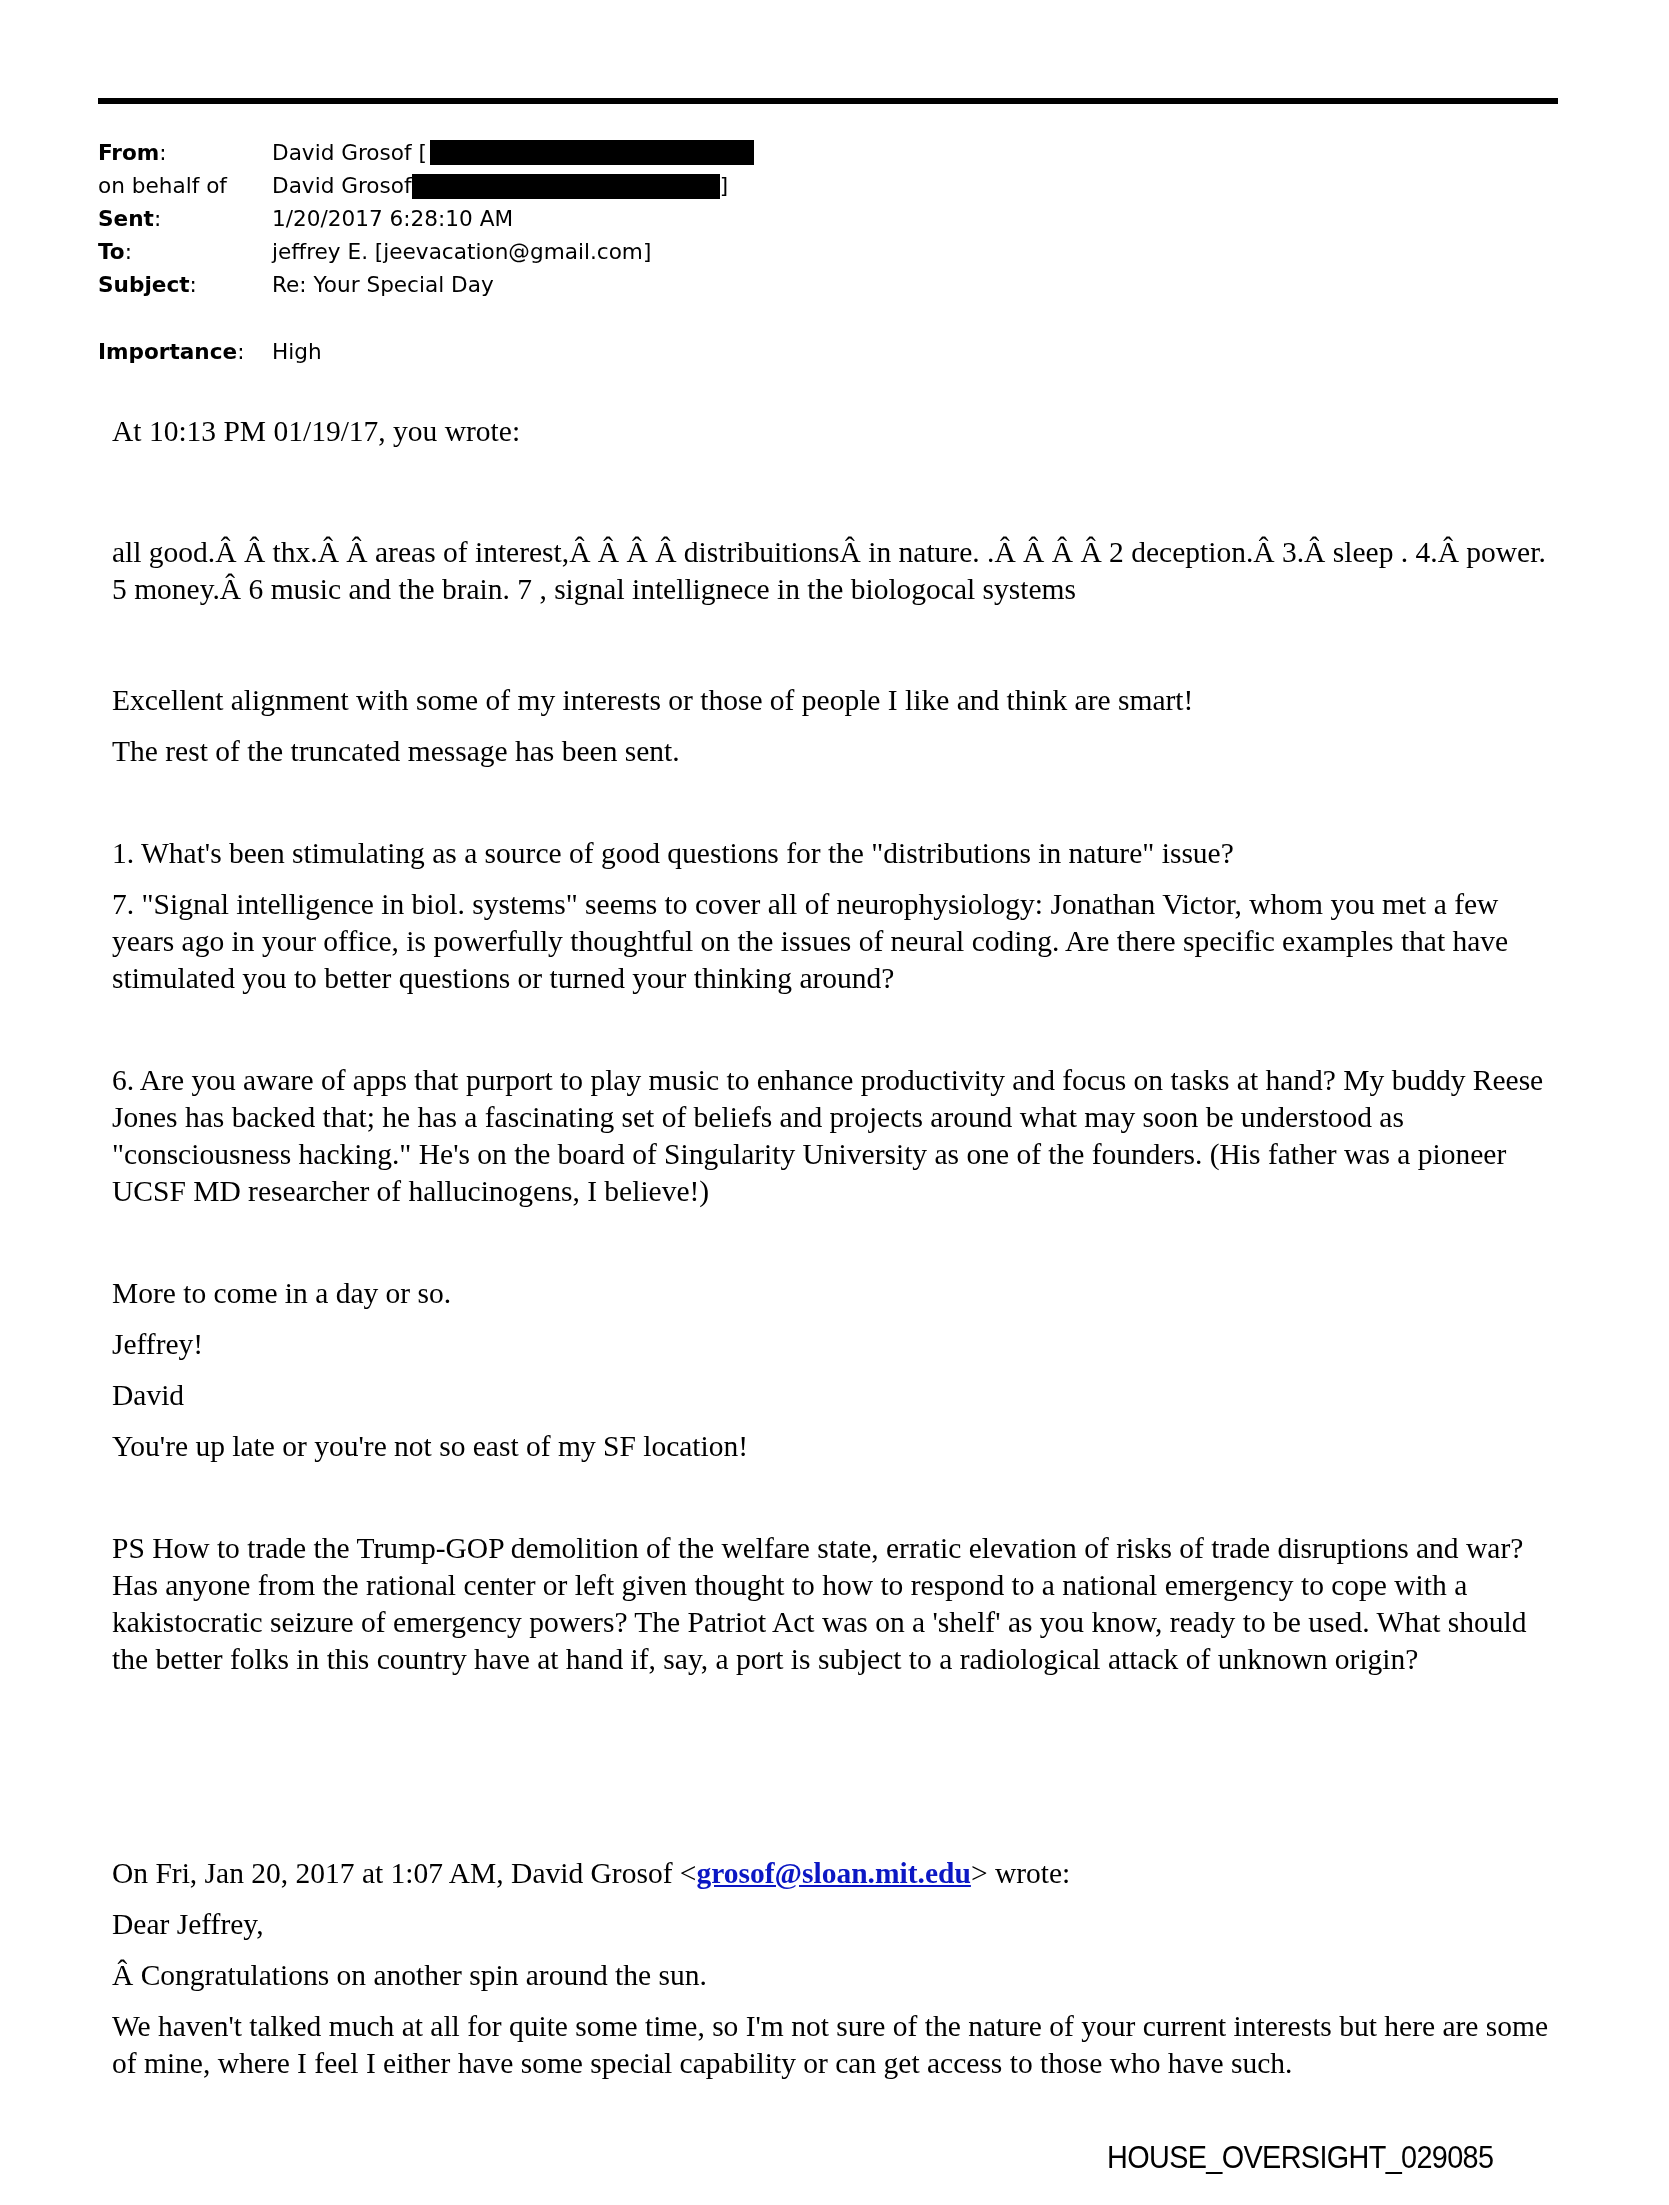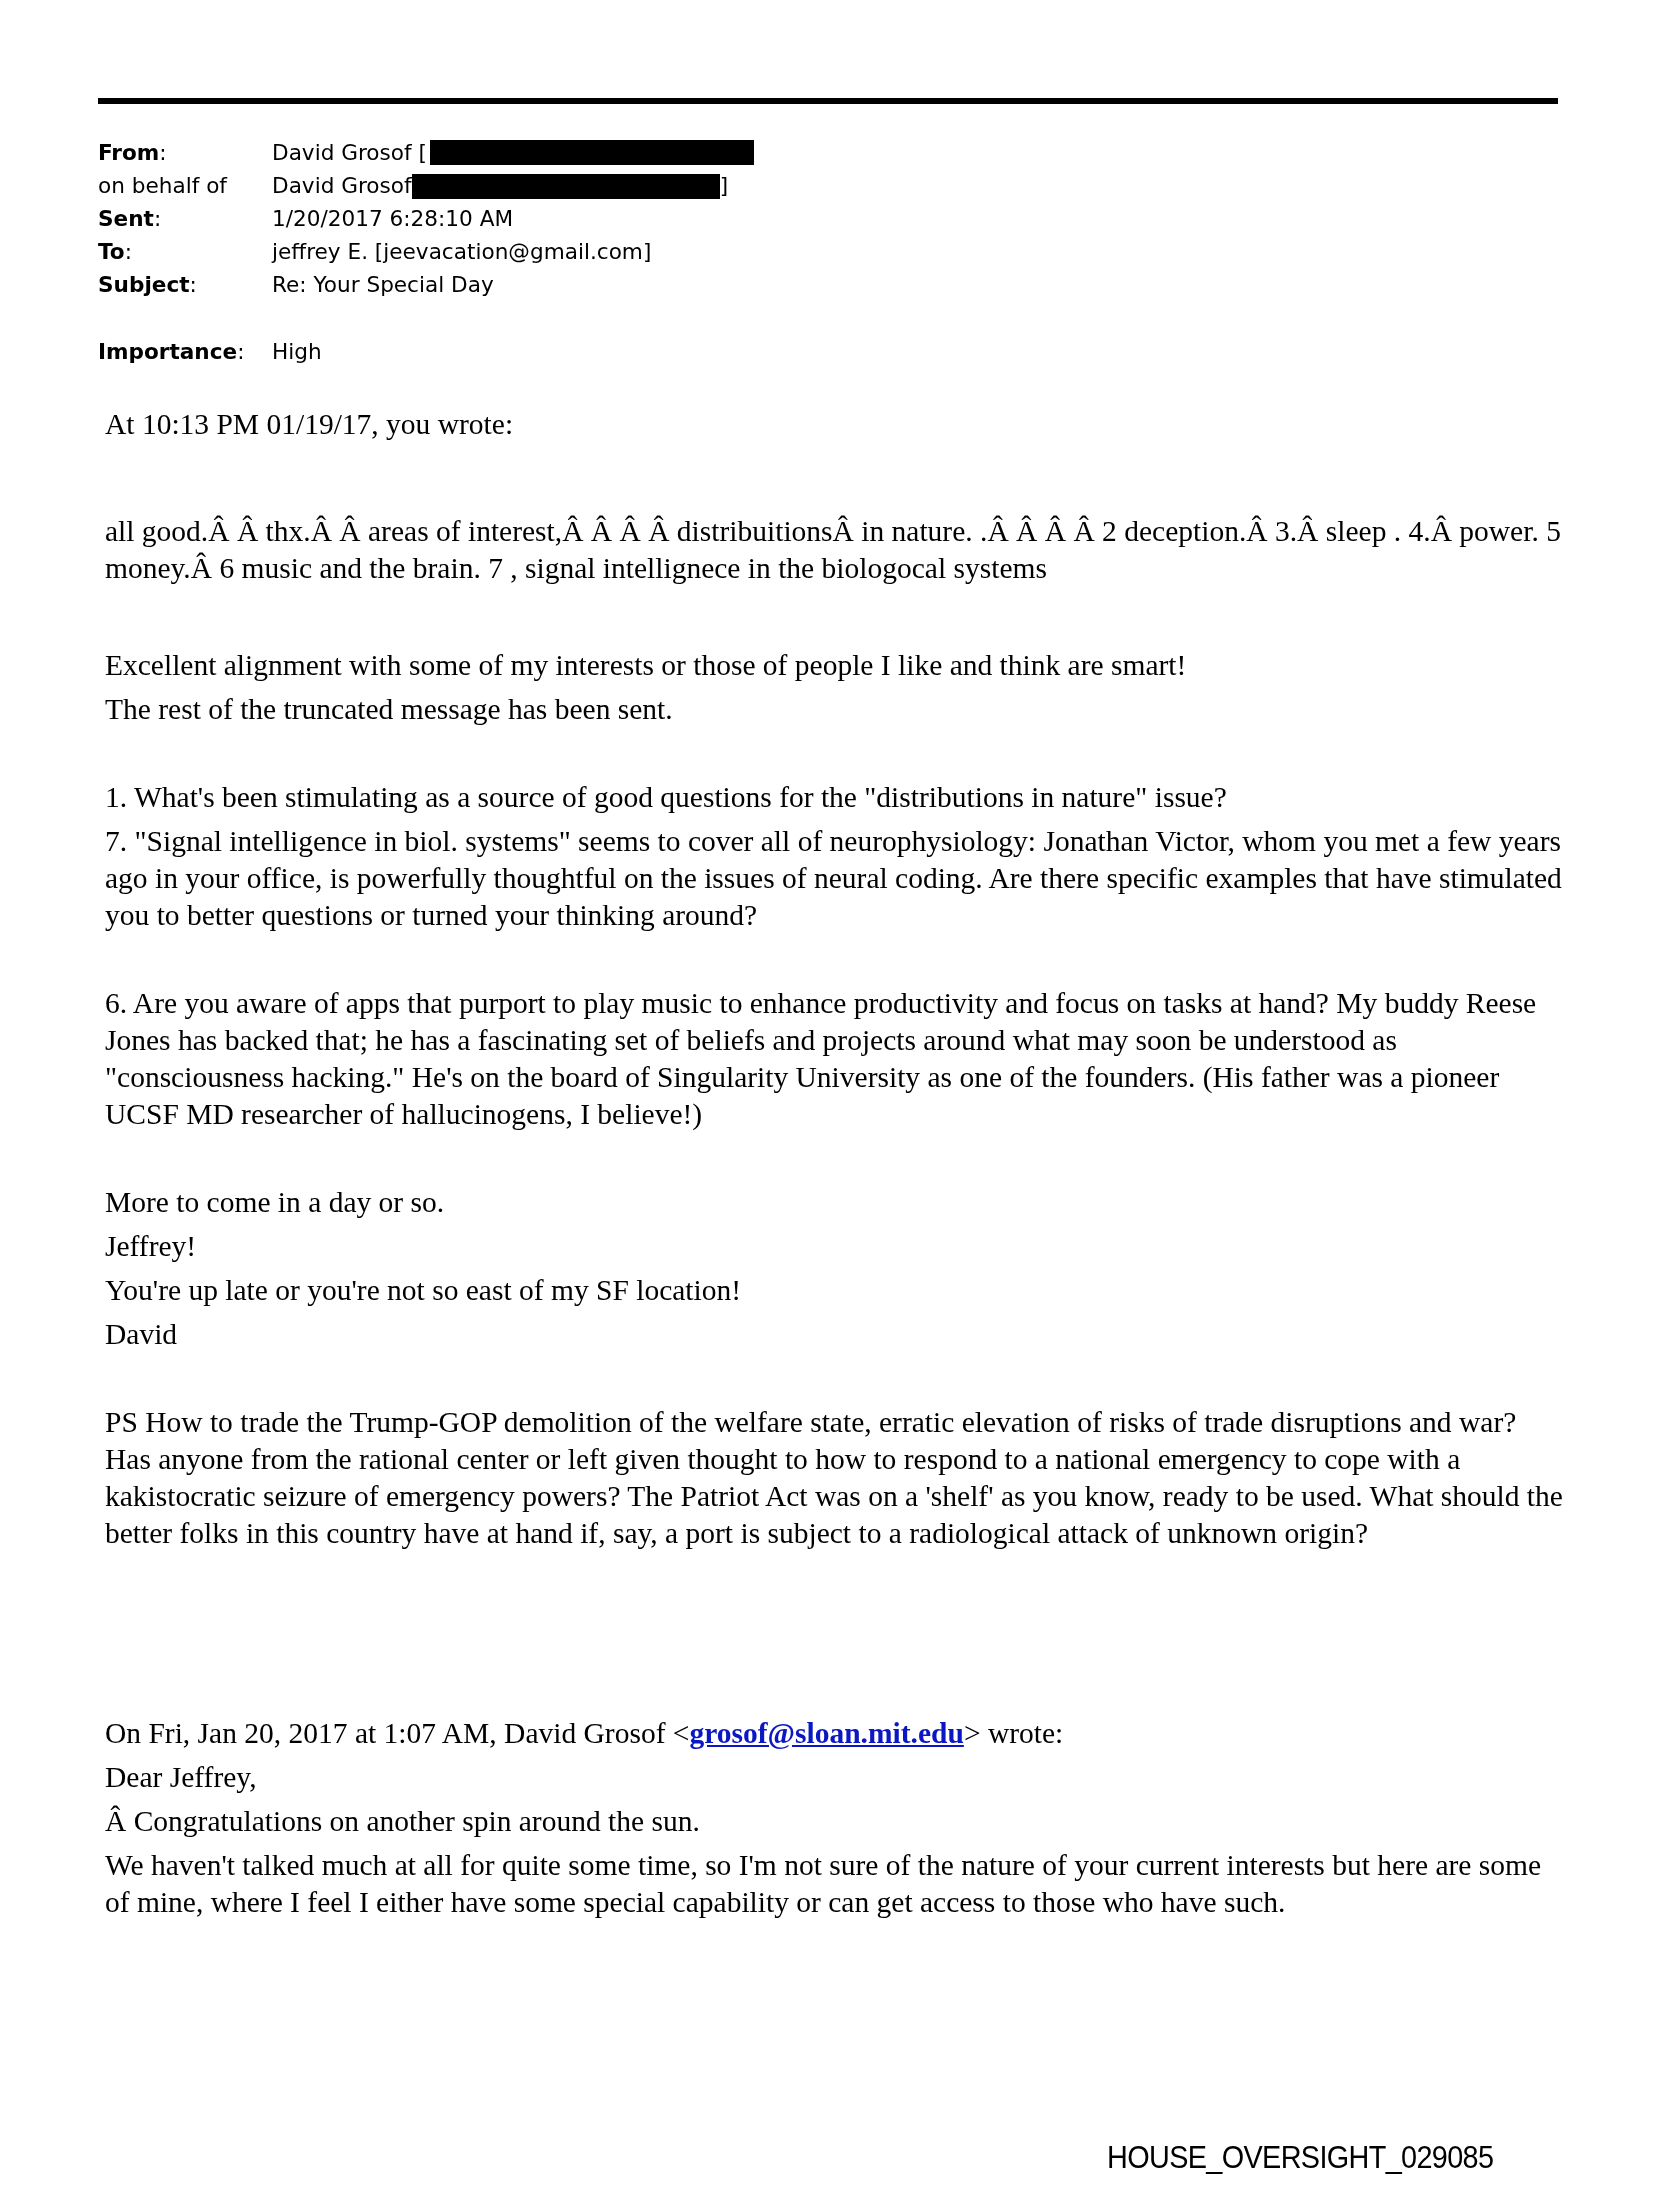--- a/index.html
+++ b/index.html
@@ -11,21 +11,21 @@
   .hdr-row { position: relative; height: 33px; white-space: nowrap; }
   .hdr-label { position: absolute; left: 0; top: 0; }
   .hdr-label b { font-weight: bold; }
   .hdr-value { position: absolute; left: 174px; top: 0; }
   .redact { display: inline-block; background: #000; vertical-align: top; }
   .redact-1 { width: 324px; height: 25px; margin-top: 3.9px; margin-left: 2.6px; }
   .redact-2 { width: 308px; height: 25px; margin-top: 5.2px; }
   .importance-row { margin-top: 34px; }
 
   .body { position: absolute; left: 98px; top: 399px; width: 1473px; font-family: "Liberation Serif", serif; font-size: 29.5px; line-height: 37px; white-space: normal; }
-  .body p { margin: 7px; }
+  .body p { margin: 14px; }
   .gap-sm { height: 47px; }
   .gap-md { height: 37px; }
   .gap-lg { height: 149px; }
   .link { color: #1a0dab; color: #0b17c4; text-decoration: underline; font-weight: bold; }
 
   .stamp { position: absolute; right: 6.5px; top: 2140px; font-family: "Liberation Sans", sans-serif; font-size: 31px; letter-spacing: -0.7px; transform: scaleX(0.93); transform-origin: right center; }
 </style>
 </head>
 <body>
 
@@ -67,22 +67,22 @@
     <p>Excellent alignment with some of my interests or those of people I like and think are smart!</p>
     <p>The rest of the truncated message has been sent.</p>
     <div class="gap-md"></div>
     <p>1. What's been stimulating as a source of good questions for the "distributions in nature" issue?</p>
     <p>7. "Signal intelligence in biol. systems" seems to cover all of neurophysiology: Jonathan Victor, whom you met a few years ago in your office, is powerfully thoughtful on the issues of neural coding. Are there specific examples that have stimulated you to better questions or turned your thinking around?</p>
     <div class="gap-md"></div>
     <p>6. Are you aware of apps that purport to play music to enhance productivity and focus on tasks at hand? My buddy Reese Jones has backed that; he has a fascinating set of beliefs and projects around what may soon be understood as "consciousness hacking." He's on the board of Singularity University as one of the founders. (His father was a pioneer UCSF MD researcher of hallucinogens, I believe!)</p>
     <div class="gap-md"></div>
     <p>More to come in a day or so.</p>
     <p>Jeffrey!</p>
+    <p>David</p>
     <p>You're up late or you're not so east of my SF location!</p>
-    <p>David</p>
     <div class="gap-md"></div>
     <p>PS How to trade the Trump-GOP demolition of the welfare state, erratic elevation of risks of trade disruptions and war? Has anyone from the rational center or left given thought to how to respond to a national emergency to cope with a kakistocratic seizure of emergency powers? The Patriot Act was on a 'shelf' as you know, ready to be used. What should the better folks in this country have at hand if, say, a port is subject to a radiological attack of unknown origin?</p>
     <div class="gap-lg" style="height:149px"></div>
     <p><span>On Fri, Jan 20, 2017 at 1:07 AM, David Grosof &lt;</span><a class="link">grosof@sloan.mit.edu</a><span>&gt; wrote:</span></p>
     <p>Dear Jeffrey,</p>
     <p>Â Congratulations on another spin around the sun.</p>
     <p>We haven't talked much at all for quite some time, so I'm not sure of the nature of your current interests but here are some of mine, where I feel I either have some special capability or can get access to those who have such.</p>
   </div>
 
   <div class="stamp">HOUSE_OVERSIGHT_029085</div>

